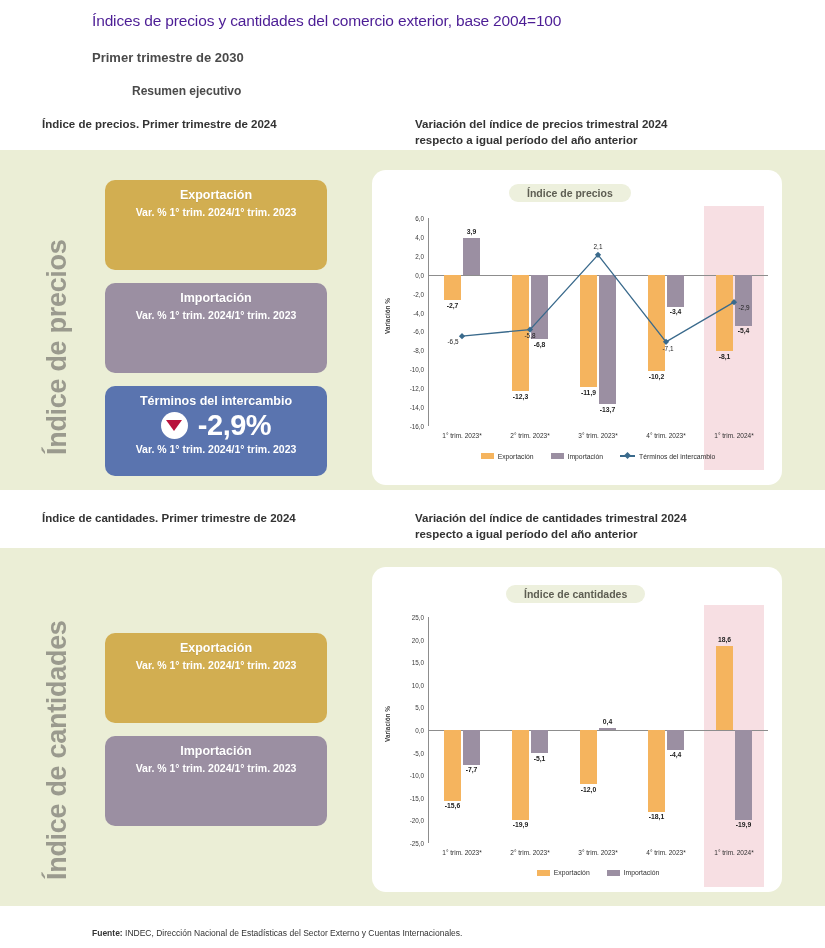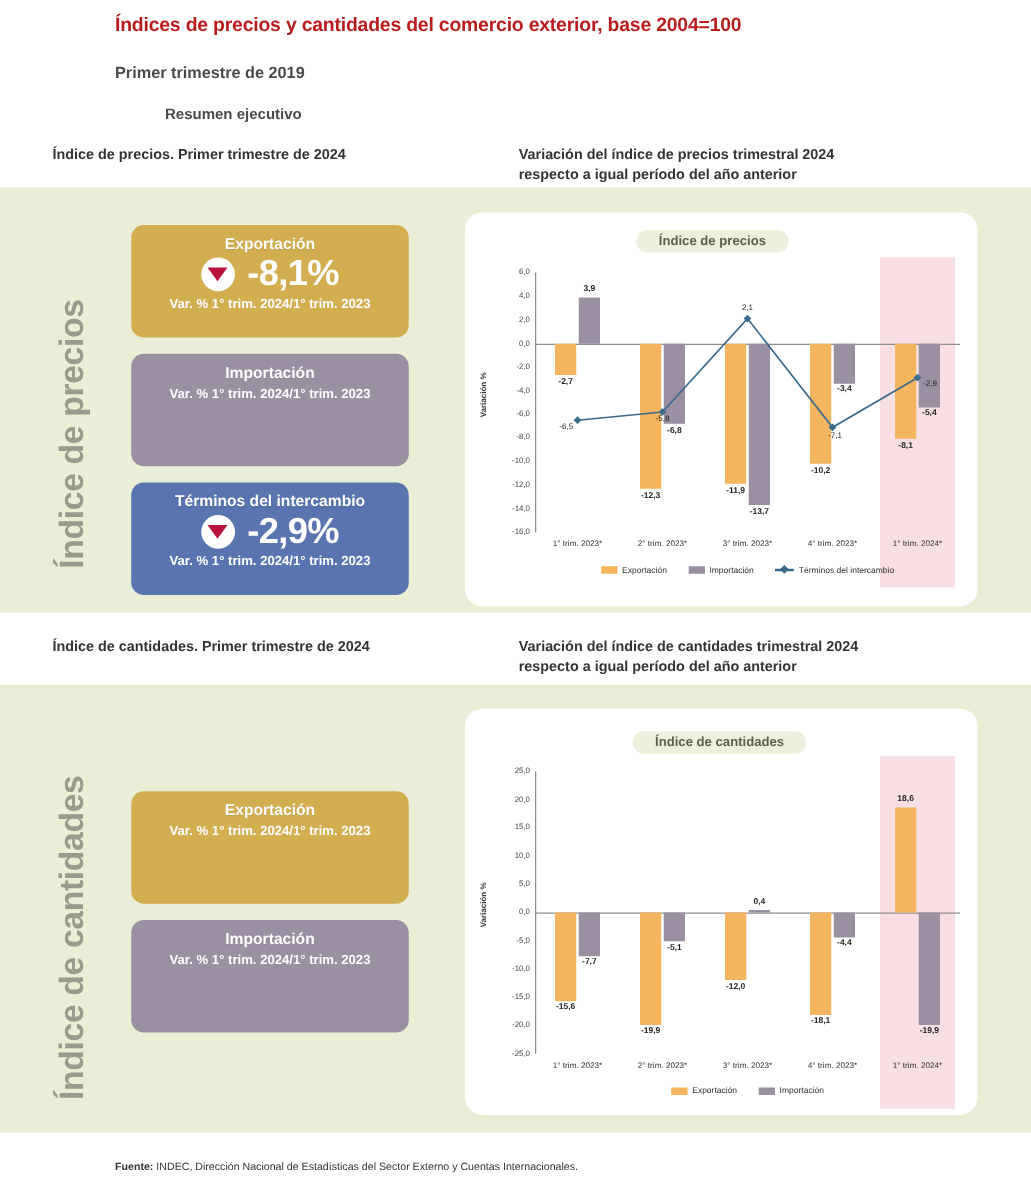--- a/index.html
+++ b/index.html
@@ -7,21 +7,21 @@
     width: 825px; height: 948px;
     background: #ffffff;
     font-family: "Liberation Sans", sans-serif;
     overflow: hidden;
   }
   #page { position: relative; width: 825px; height: 948px; background:#fff; }
 
   
   .hdr-title {
     position:absolute; left:92px; top:12px;
-    font-size:15.5px; font-weight:bold; color:#b91c1c; letter-spacing:-0.15px;
+    font-size:15.5px; font-weight:normal; color:#4c1d95; letter-spacing:-0.15px;
   }
   .hdr-sub {
     position:absolute; left:92px; top:50px;
     font-size:13px; font-weight:bold; color:#4a4a4a;
   }
   .hdr-sub2 {
     position:absolute; left:92px; top:84px;
     font-size:12px; font-weight:bold; color:#4a4a4a;padding-left:40px;
   }
   .sec-head-left {
@@ -142,41 +142,35 @@
     position:absolute; left:92px; top:928px; font-size:8.5px; color:#333;
   }
   .footer b { font-weight:bold; }
 </style>
 </head>
 <body>
 
 <div id="page">
 
   <div class="hdr-title">Índices de precios y cantidades del comercio exterior, base 2004=100</div>
-  <div class="hdr-sub">Primer trimestre de 2019</div>
+  <div class="hdr-sub">Primer trimestre de 2030</div>
   <div class="hdr-sub2">Resumen ejecutivo</div>
 
   <div class="band band-precios"></div>
 
   <div class="sec-head-left" style="left:42px; top:118px;">Índice de precios. Primer trimestre de 2024</div>
   <div class="sec-head-right" style="left:415px; top:116px;">
     <div>Variación del índice de precios trimestral 2024</div>
     <div>respecto a igual período del año anterior</div>
   </div>
 
   <div class="vlabel" style="left:42px; top:205px; height:250px;">Índice de precios</div>
 
   <div class="card card-gold" style="left:105px; top:180px; width:222px; height:90px;">
     <div class="card-title">Exportación</div>
-    <div class="card-mid">
-      <span class="arrow-badge">
-          <span class="tri-down"></span>
-        </span>
-      <span class="card-value">-8,1%</span>
-    </div>
     <div class="card-foot">Var. % 1° trim. 2024/1° trim. 2023</div>
   </div>
 
   <div class="card card-purple" style="left:105px; top:283px; width:222px; height:90px;">
     <div class="card-title">Importación</div>
     <div class="card-foot">Var. % 1° trim. 2024/1° trim. 2023</div>
   </div>
 
   <div class="card card-blue" style="left:105px; top:386px; width:222px; height:90px;">
     <div class="card-title">Términos del intercambio</div>

